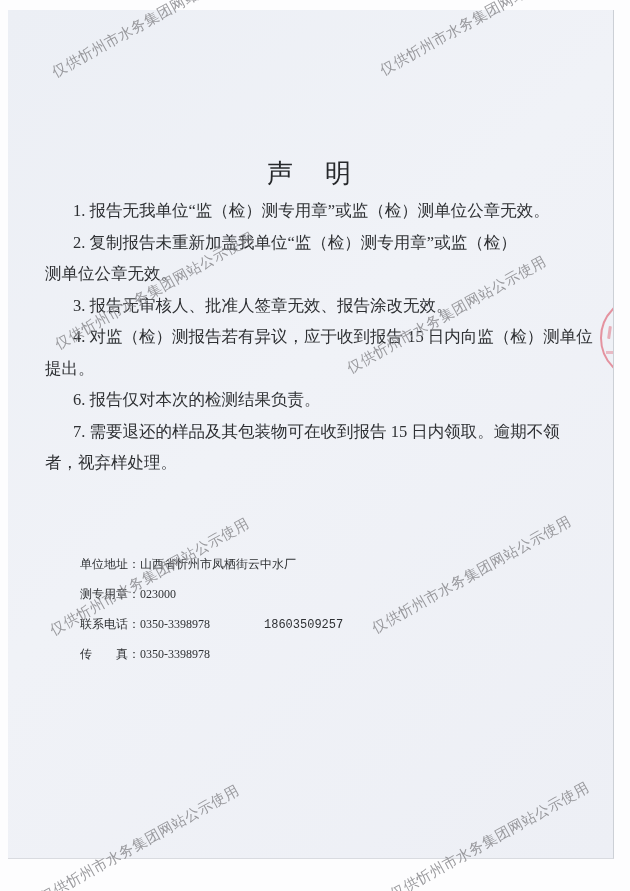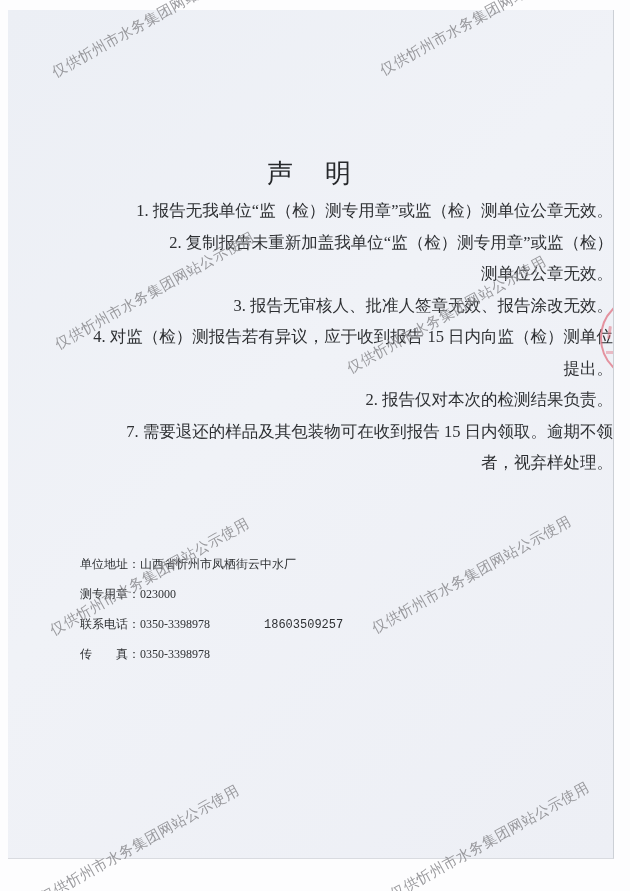--- a/index.html
+++ b/index.html
@@ -21,21 +21,21 @@
     position:absolute;top:146px;left:0;width:100%;text-align:center;
     font-family:"Liberation Sans","DejaVu Sans",sans-serif;
     font-weight:400;font-size:26px;line-height:34px;letter-spacing:3px;
     color:#26282b;
   }
   
   .body-lines{
     position:absolute;top:185px;left:37px;width:568px;
     font-size:16.5px;color:var(--text,#2e3033);
   }
-  .bline{line-height:31.5px;height:31.5px;white-space:nowrap;text-align:right;}
+  .bline{line-height:31.5px;height:31.5px;white-space:nowrap;}
   .bline.first{padding-left:28px;}
   
   .contact{
     position:absolute;top:539px;left:72px;
     font-size:12px;color:var(--text,#2e3033);
   }
   .cline{line-height:30px;height:30px;white-space:nowrap;}
   .phone-2{display:inline-block;margin-left:54px;font-family:Liberation Mono, monospace;}
   
   .seal{
@@ -79,21 +79,21 @@
 
   <div class="title">声　明</div>
 
   <div class="body-lines">
     <div class="bline first">1. 报告无我单位“监（检）测专用章”或监（检）测单位公章无效。</div>
     <div class="bline first">2. 复制报告未重新加盖我单位“监（检）测专用章”或监（检）</div>
     <div class="bline">测单位公章无效。</div>
     <div class="bline first">3. 报告无审核人、批准人签章无效、报告涂改无效。</div>
     <div class="bline first">4. 对监（检）测报告若有异议，应于收到报告 15 日内向监（检）测单位</div>
     <div class="bline">提出。</div>
-    <div class="bline first">2. 报告仅对本次的检测结果负责。</div>
+    <div class="bline first">6. 报告仅对本次的检测结果负责。</div>
     <div class="bline first">7. 需要退还的样品及其包装物可在收到报告 15 日内领取。逾期不领</div>
     <div class="bline">者，视弃样处理。</div>
   </div>
 
   <div class="contact">
     <div class="cline">
       <span>单位地址：</span><span>山西省忻州市凤栖街云中水厂</span>
     </div>
     <div class="cline">
       <span>测专用章：</span><span>023000</span>

